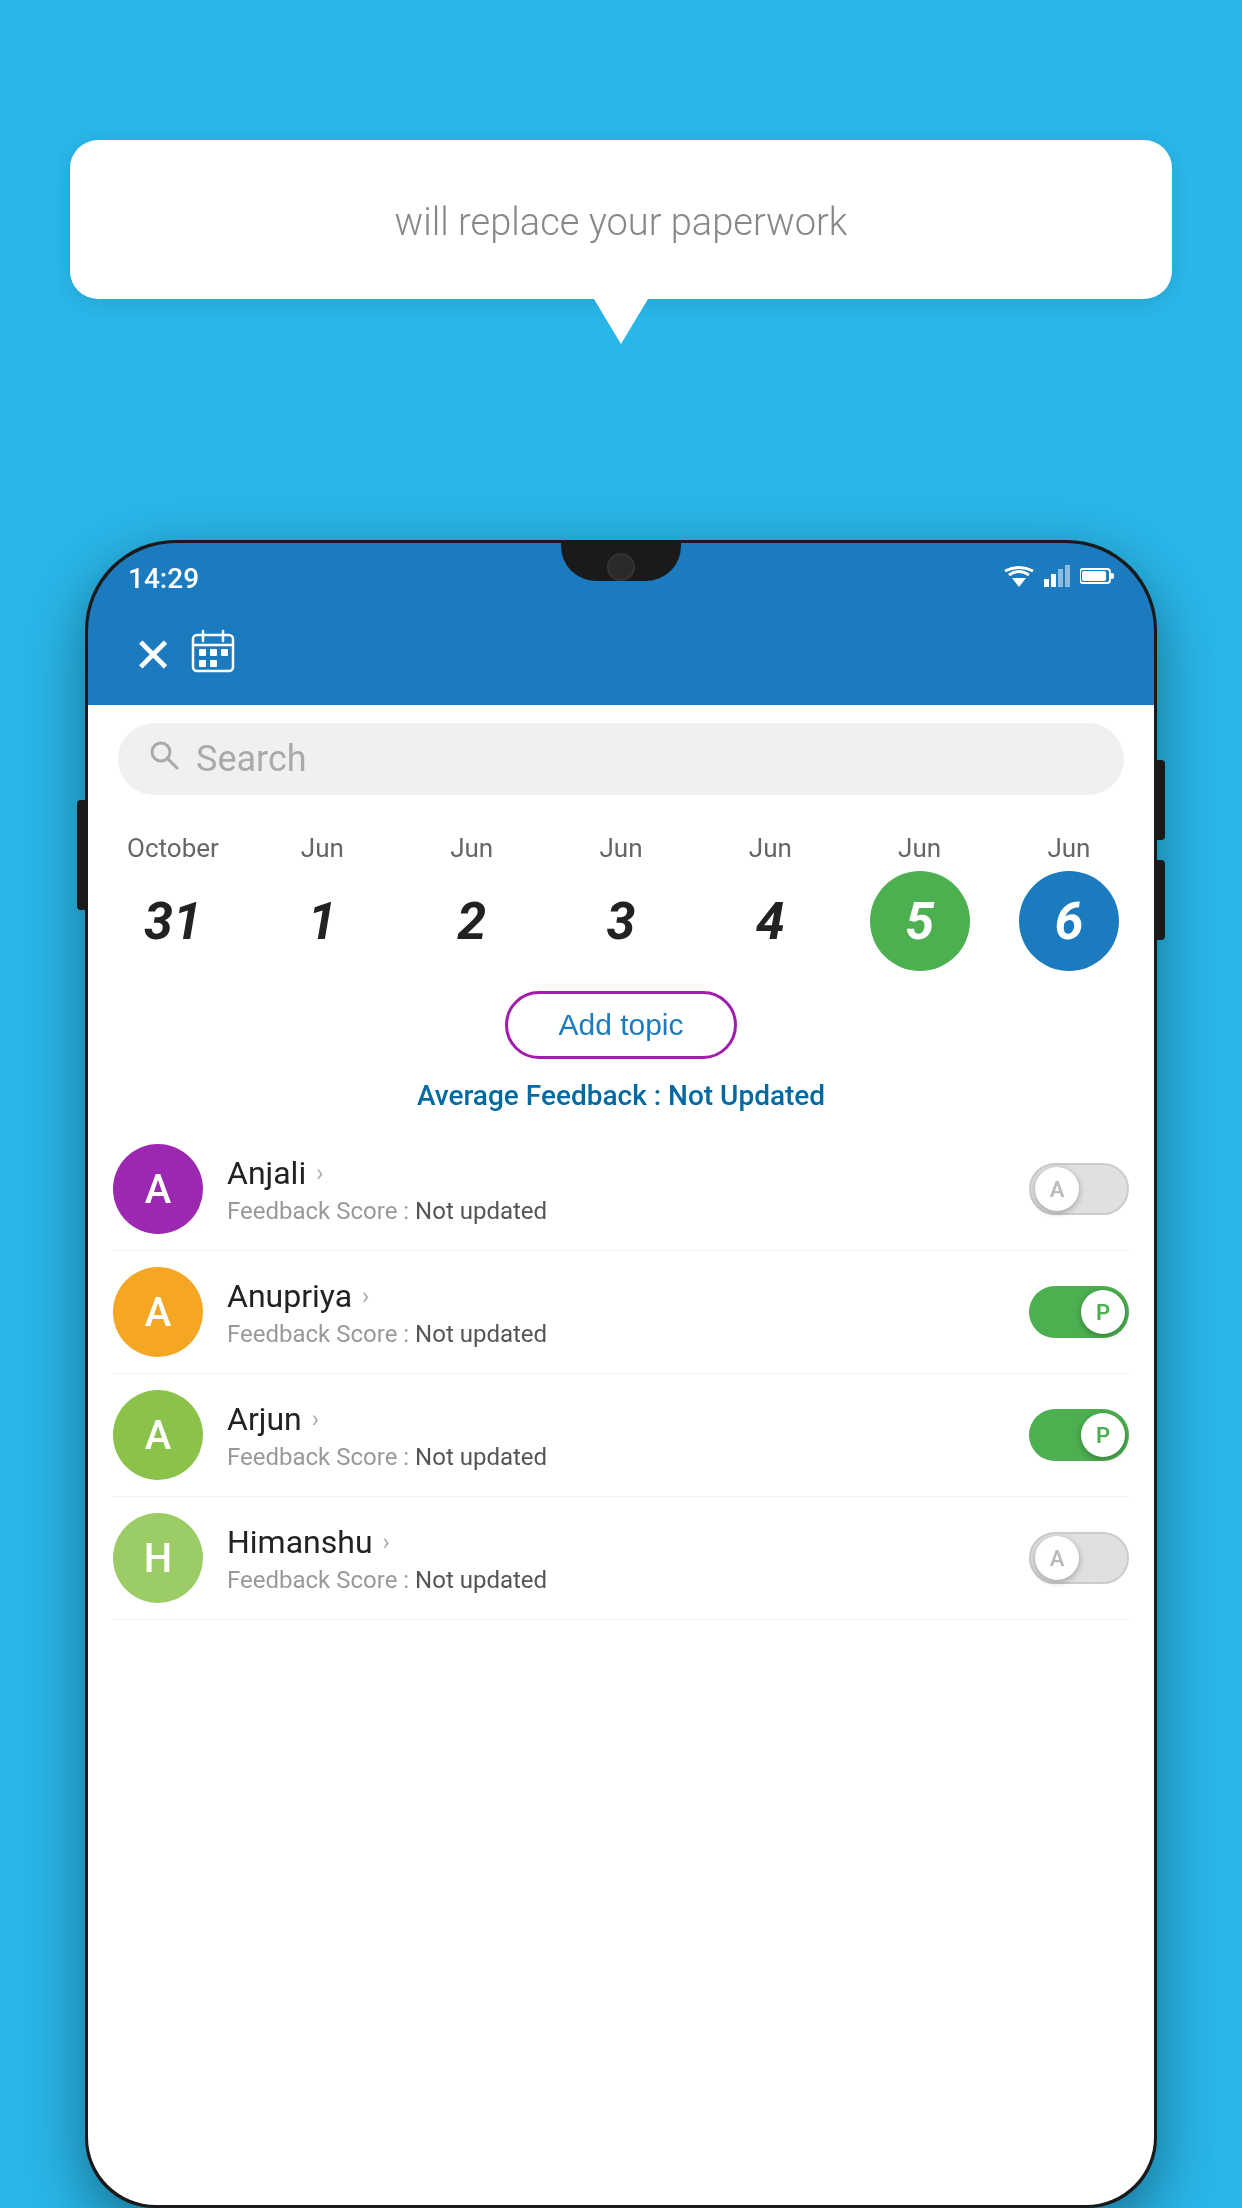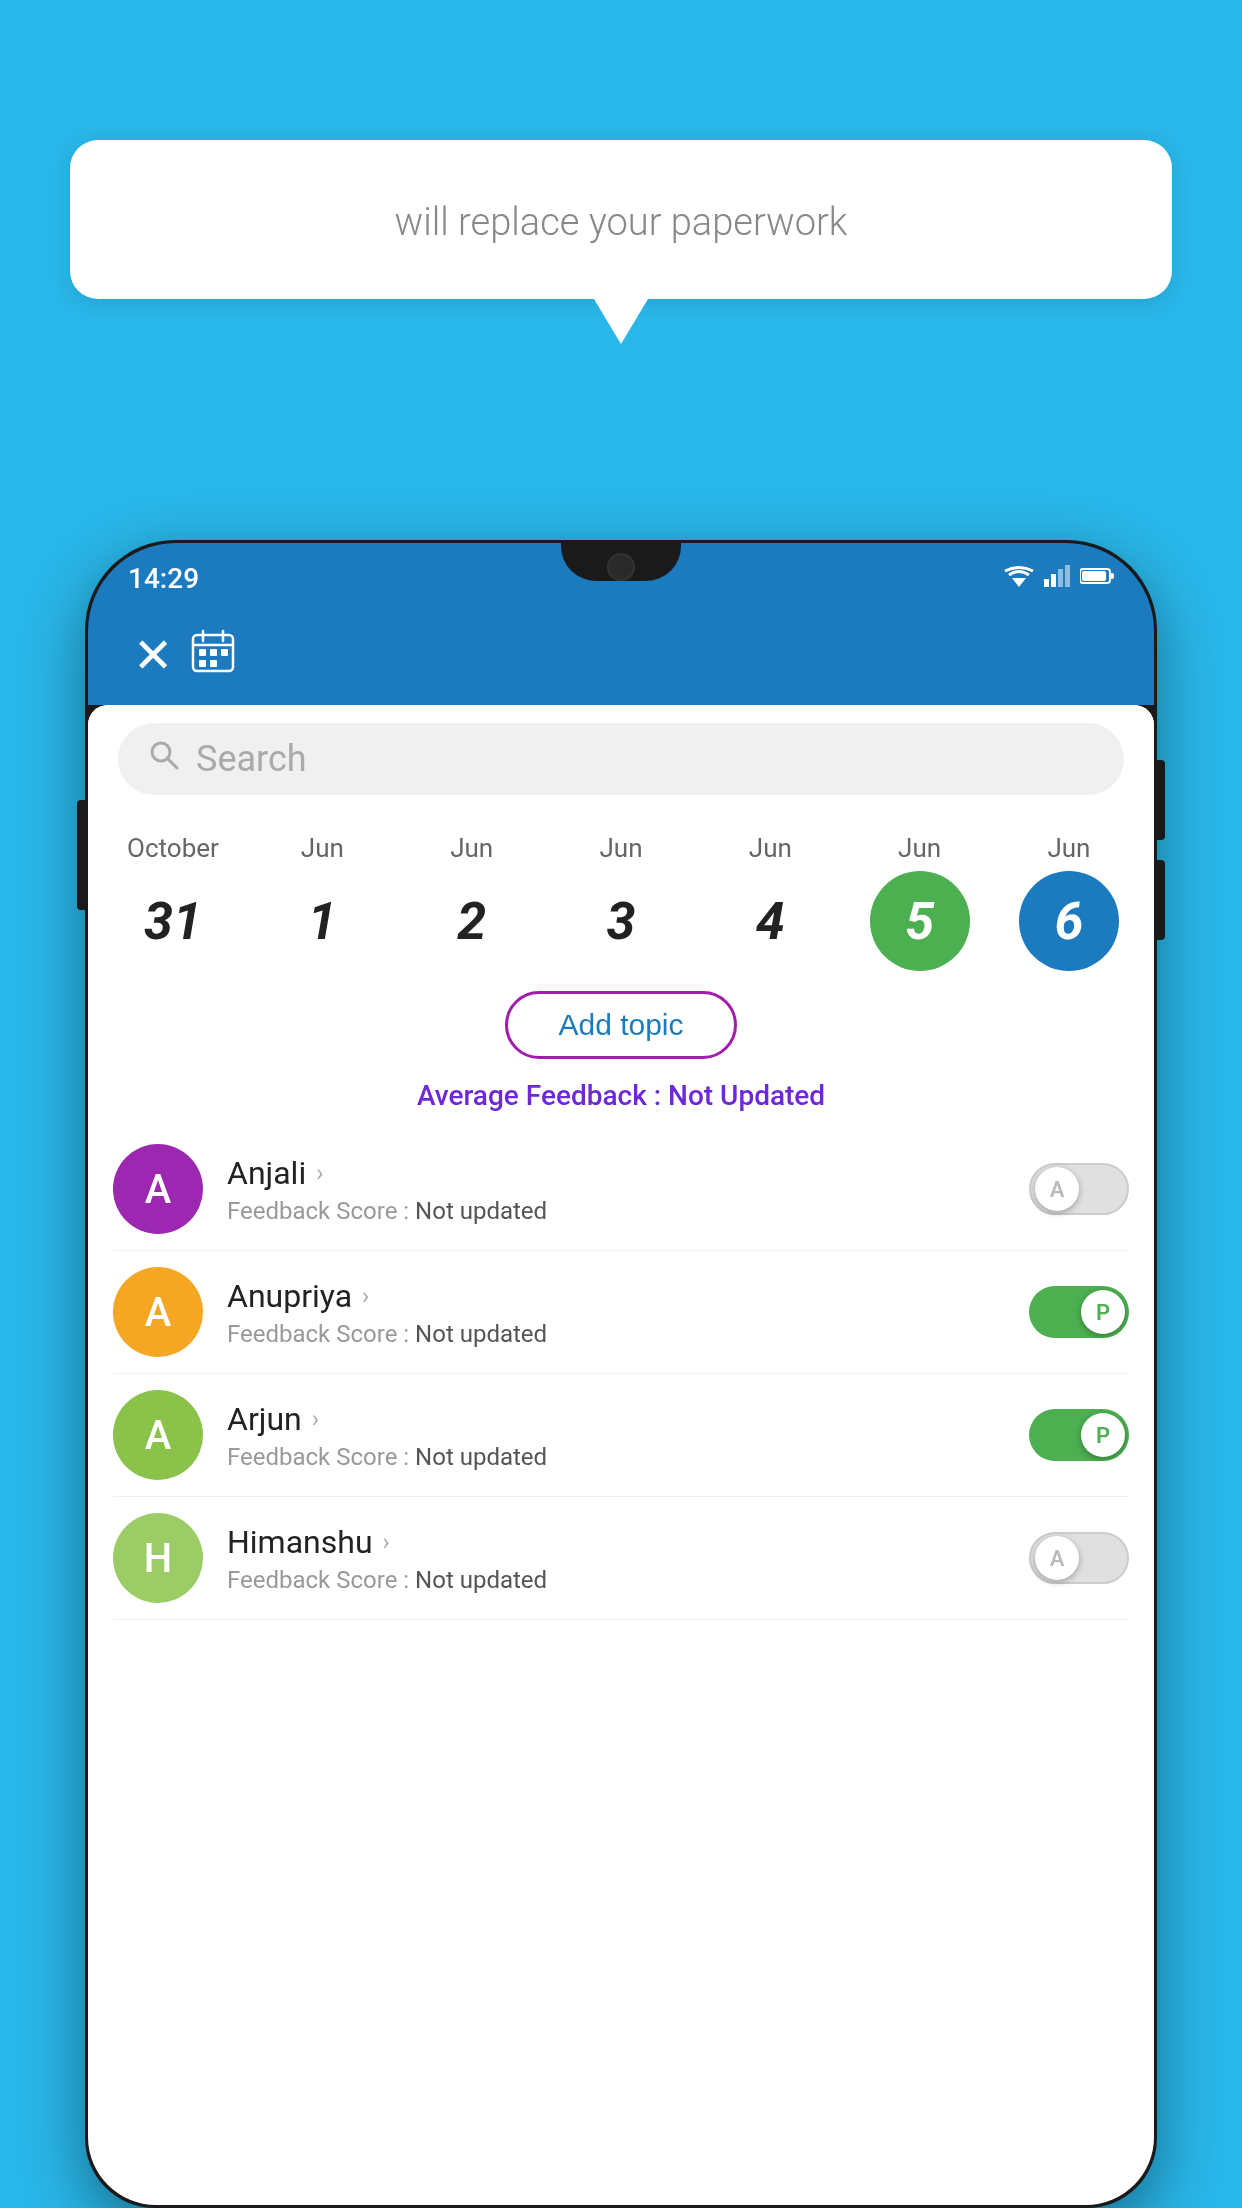--- a/index.html
+++ b/index.html
@@ -157,21 +157,20 @@
       width: 60px;
       text-align: center;
       cursor: pointer;
     }
 
     
     .phone-screen {
       background: white;
       height: calc(100% - 162px);
       overflow: hidden;
-      border-radius: 20px;
     }
 
     
     .search-container {
       padding: 18px 30px;
       background: white;
     }
 
     .search-bar {
       background: #f0f0f0;
@@ -261,21 +260,21 @@
 
     
     .feedback-info {
       text-align: center;
       font-size: 28px;
       color: #888;
       padding: 10px 0 16px;
     }
 
     .feedback-info span {
-      color: #6d28d9;
+      color: #0369a1;
       font-weight: 500;
     }
 
     
     .student-list {
       padding: 0 25px;
     }
 
     .student-item {
       display: flex;

